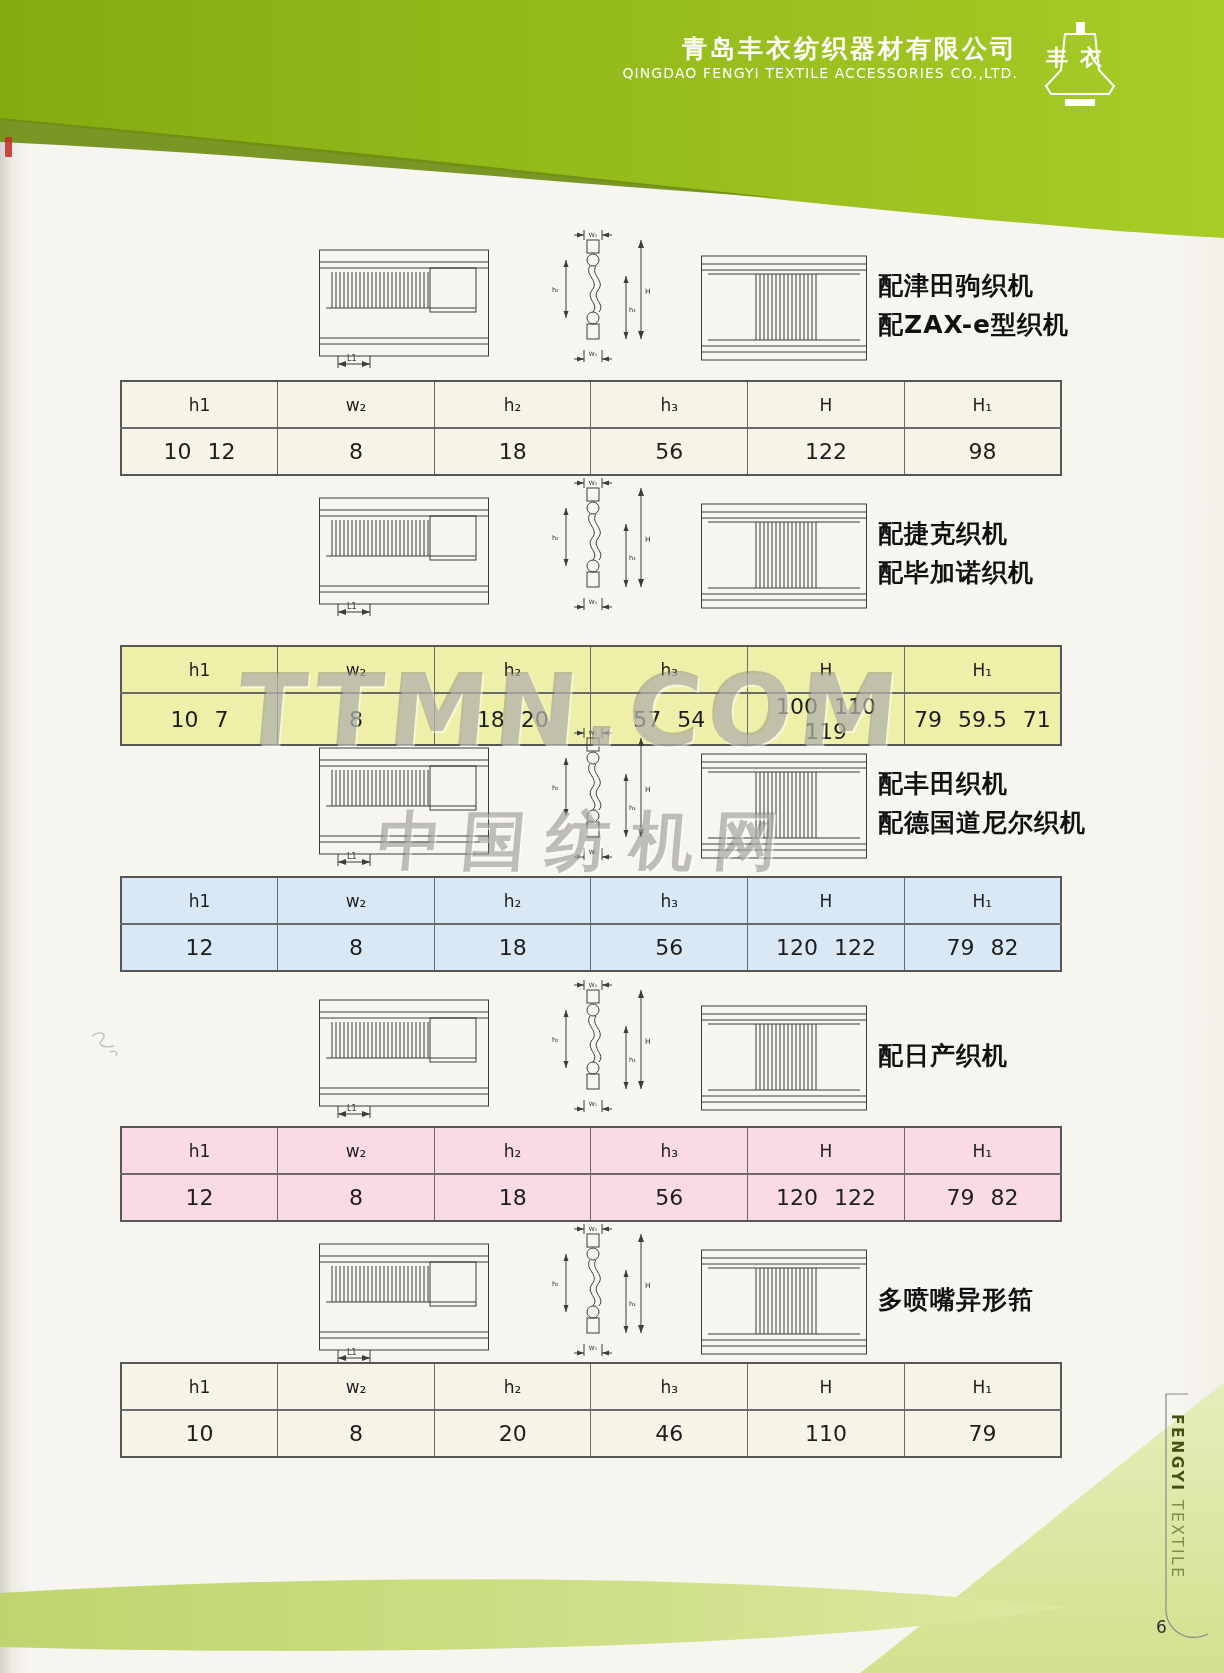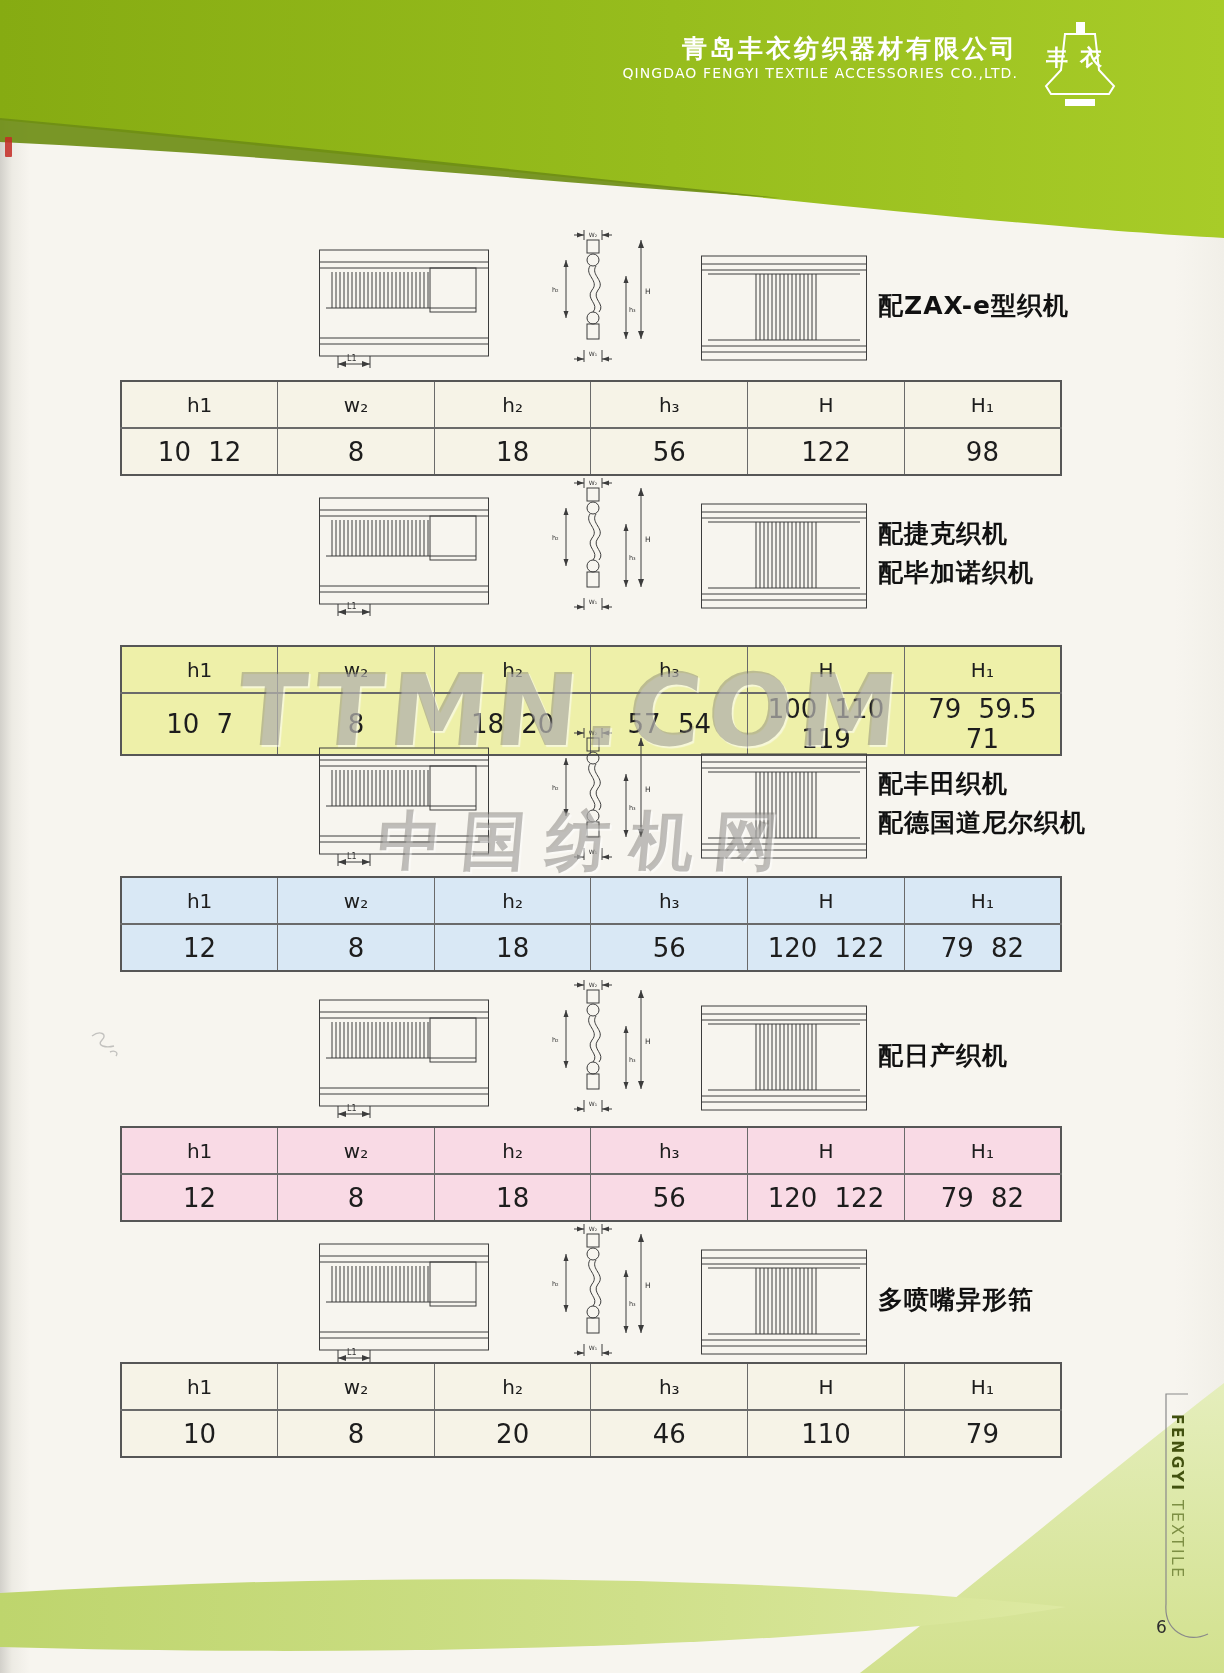--- a/index.html
+++ b/index.html
@@ -34,22 +34,22 @@
   .slot-left{left:318px;top:8px;width:172px;height:128px;}
   .slot-mid{left:540px;top:-10px;width:112px;height:140px;}
   .slot-right{left:700px;top:12px;width:168px;height:118px;}
   .sec-label{position:absolute;left:878px;top:0;width:340px;height:136px;display:flex;flex-direction:column;justify-content:center;}
   .sec-label div{font-size:25px;font-weight:900;line-height:1.55;color:#111;letter-spacing:1px;}
 
   
   table.spec{position:absolute;left:120px;width:942px;border-collapse:collapse;table-layout:fixed;z-index:3;border:2px solid #565656;}
   .t1{top:380px;} .t2{top:645px;} .t3{top:876px;} .t4{top:1126px;} .t5{top:1362px;}
   table.spec td{border:1px solid #6a6a6a;text-align:center;vertical-align:middle;height:45px;padding:0;}
-  tr.hdr td{font-size:20px;border-bottom-width:2px;margin-top:16px;}
-  tr.val td{font-size:26px;word-spacing:9px;}
+  tr.hdr td{font-size:17px;border-bottom-width:2px;margin-top:16px;}
+  tr.val td{font-size:22px;word-spacing:9px;}
 
   
   .footer-svg{position:absolute;left:0;top:1273px;z-index:1;}
   .bracket-svg{position:absolute;left:1150px;top:1392px;z-index:3;}
   .side-tab{position:absolute;left:1168px;top:1414px;z-index:3;writing-mode:vertical-rl;
             font-size:15.5px;letter-spacing:2.5px;white-space:nowrap;}
   .side-tab .w1{color:#42510f;font-weight:600;}
   .side-tab .w2{color:#7d8f44;}
   .page-num{position:absolute;left:1156px;top:1617px;z-index:3;font-size:17px;color:#2e2e2e;}
   .squiggle{position:absolute;left:86px;top:1028px;z-index:2;opacity:.5;}
@@ -134,20 +134,21 @@
 </div>
     <div class="slot slot-right">
   <svg viewBox="0 0 168 118" width="100%" height="100%">
     <rect class="ln" x="1.5" y="6" width="165" height="104"></rect>
     <path class="ln" d="M1.5 14H166.5M1.5 20H166.5M1.5 96H166.5M1.5 102H166.5"></path>
     <path class="ln" d="M8 24H160M8 90H160"></path>
     <path class="ln" d="M56 24V90M60 24V90M64 24V90M68 24V90M72 24V90M76 24V90M80 24V90M84 24V90M88 24V90M92 24V90M96 24V90M100 24V90M104 24V90M108 24V90M112 24V90M116 24V90"></path>
   </svg>
 </div>
     <div class="sec-label">
+      <div>配津田驹织机</div>
       <div>配ZAX-e型织机</div>
     </div>
   </div>
   <table class="spec t1" style="background: rgb(246, 243, 231);">
     <tbody>
         <tr class="hdr">
       <td>h1</td>
       <td>w₂</td>
       <td>h₂</td>
       <td>h₃</td>

